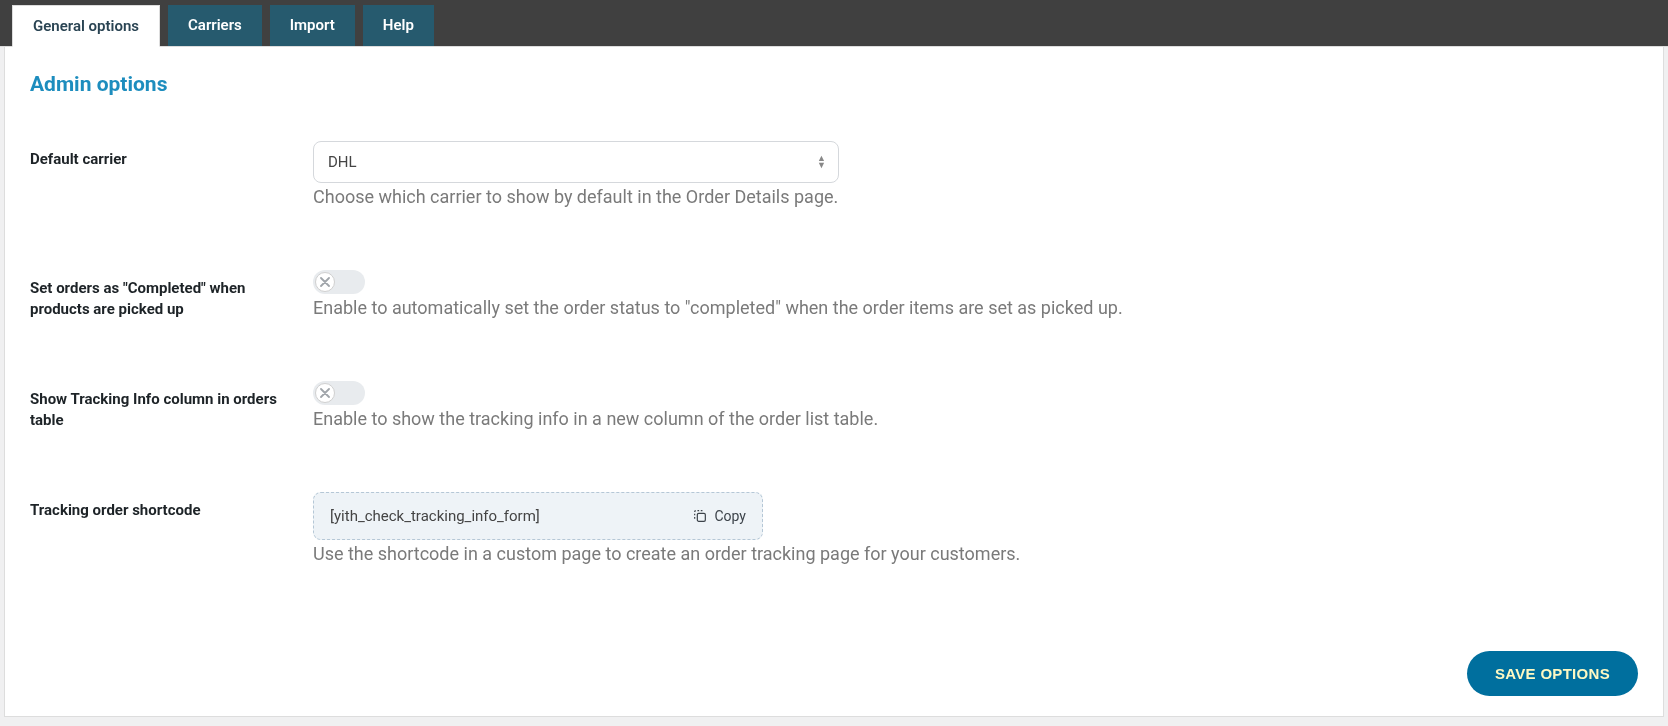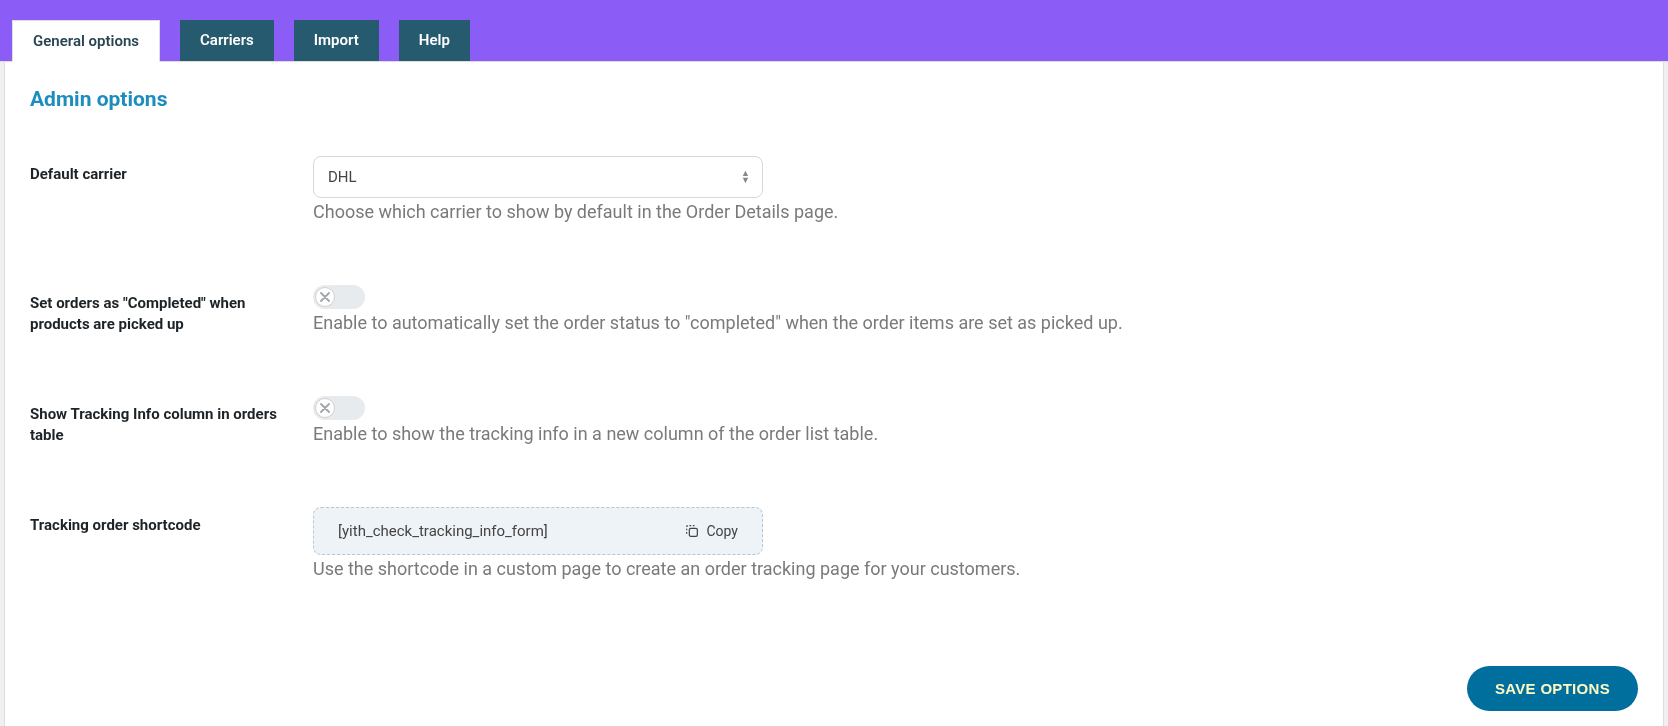--- a/index.html
+++ b/index.html
@@ -8,24 +8,24 @@
       padding: 0;
     }
     body {
       font-family: -apple-system, BlinkMacSystemFont, "Segoe UI", Roboto, sans-serif;
       background: #f0f0f1;
       color: #1d2327;
       font-size: 14px;
     }
     .tabs {
       display: flex;
-      gap: 20px;
+      gap: 8px;
       padding-left: 12px;
-      padding-top: 20px;
-      background: #8b5cf6;
+      padding-top: 5px;
+      background: #404040;
       border-bottom: 1px solid #ddd;
     }
     .tab {
       padding: 11px 20px;
       background: #265a6e;
       color: #fff;
       font-weight: 600;
       cursor: pointer;
       font-size: 15px;
       border-radius: 0;
@@ -65,21 +65,21 @@
       font-size: 15px;
       color: #1d2327;
       line-height: 1.4;
       padding-top: 8px;
     }
     .form-control {
       flex: 1;
     }
     .select-wrapper {
       position: relative;
-      width: 450px;
+      width: 526px;
       border: 1px solid #d5d8dc;
       border-radius: 8px;
       padding: 11px 36px 11px 14px;
       background: #fff;
       cursor: pointer;
       font-size: 15px;
       color: #444;
     }
     .select-arrows {
       position: absolute;
@@ -119,21 +119,21 @@
       justify-content: center;
       color: #a0a5aa;
       font-size: 11px;
       font-weight: bold;
     }
     .shortcode-box {
       width: 450px;
       border: 1px dashed #b5c7d6;
       background: #eef3f7;
       border-radius: 8px;
-      padding: 14px 24px;
+      padding: 14px 16px;
       display: flex;
       align-items: center;
       justify-content: space-between;
       font-size: 15px;
       color: #444;
     }
     .copy-btn {
       display: flex;
       gap: 6px;
       color: #3c434a;

